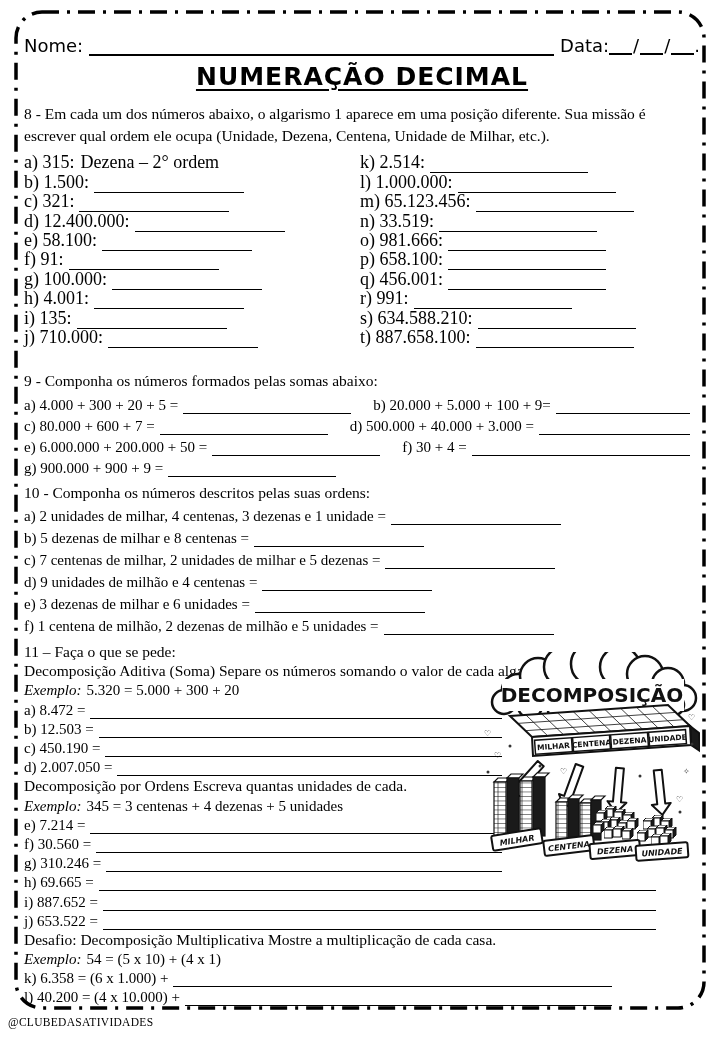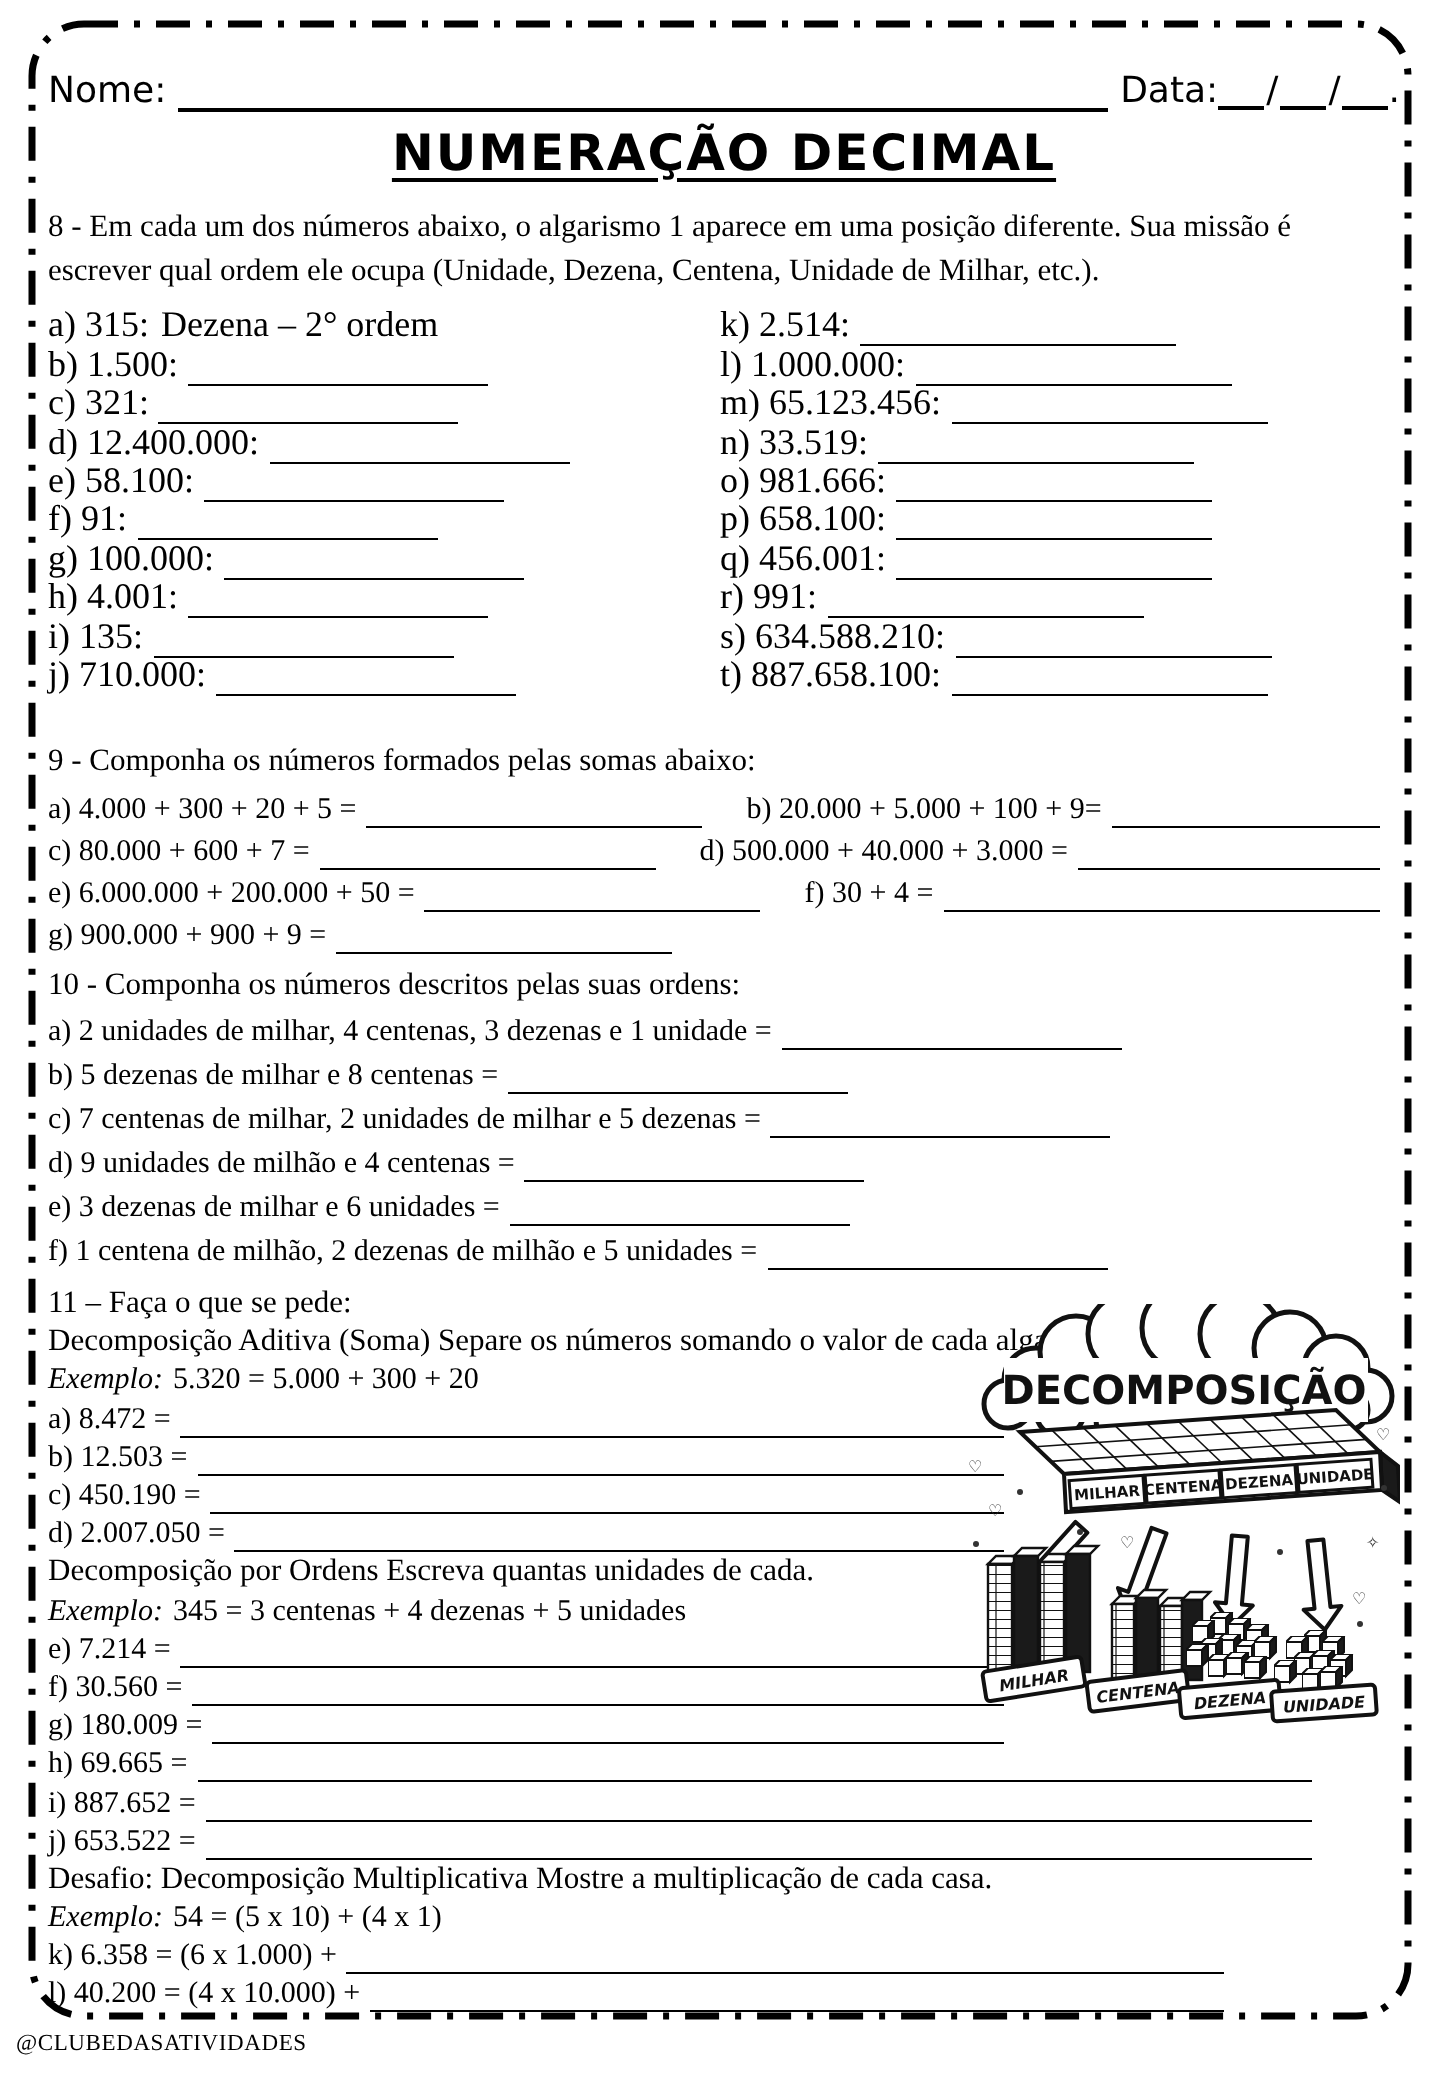--- a/index.html
+++ b/index.html
@@ -284,21 +284,21 @@
       </div>
     <div class="q11-line w-a">
         <span>e) 7.214 =</span>
         <span class="fill"></span>
       </div>
     <div class="q11-line w-a">
         <span>f) 30.560 =</span>
         <span class="fill"></span>
       </div>
     <div class="q11-line w-a">
-        <span>g) 180.009 =</span>
+        <span>g) 310.246 =</span>
         <span class="fill"></span>
       </div>
     <div class="q11-line w-h">
         <span>h) 69.665 =</span>
         <span class="fill"></span>
       </div>
     <div class="q11-line w-h">
         <span>i) 887.652 =</span>
         <span class="fill"></span>
       </div>

